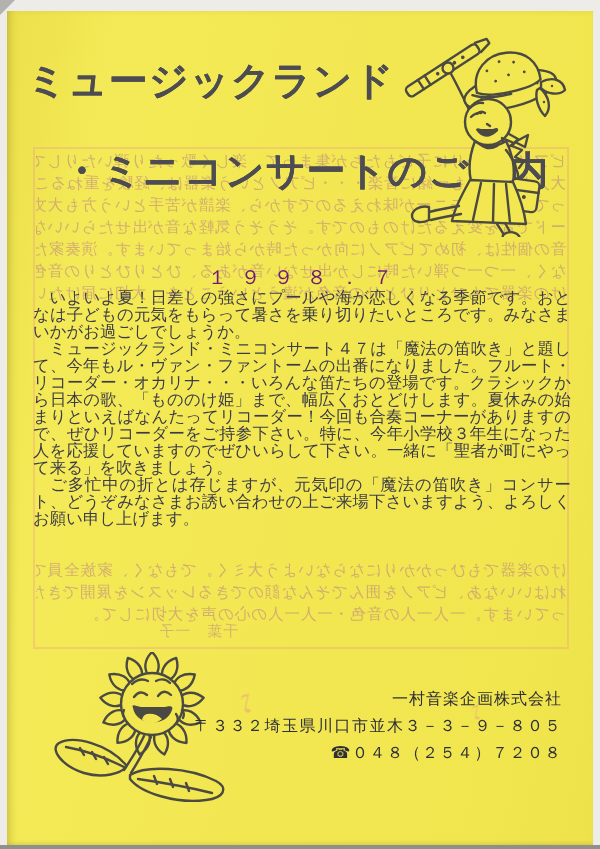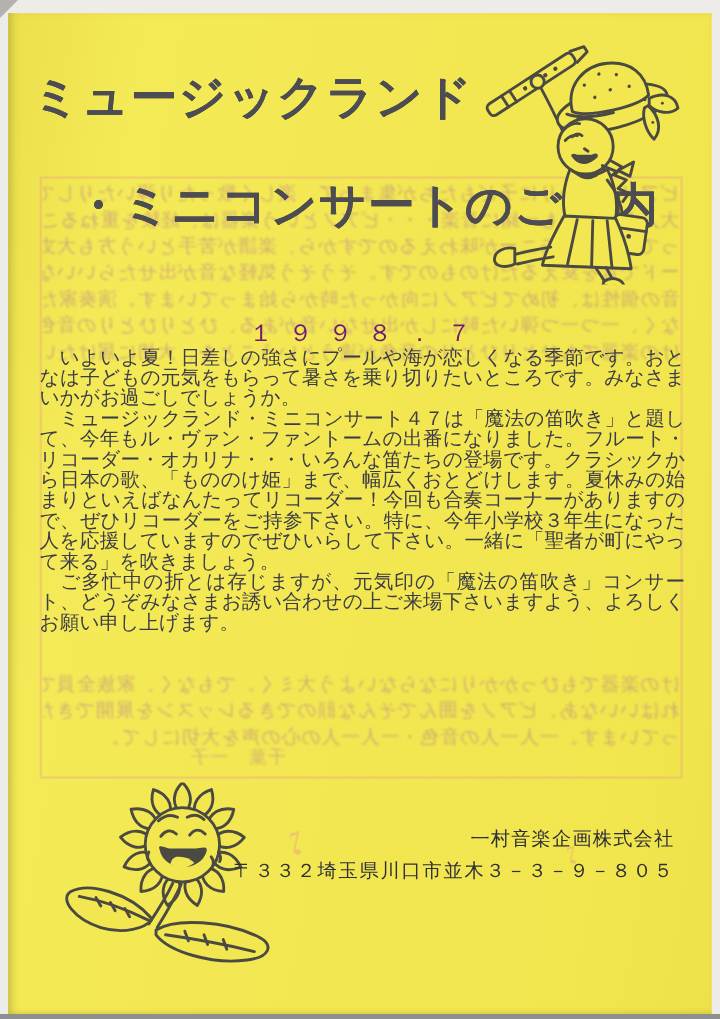--- a/index.html
+++ b/index.html
@@ -233,13 +233,14 @@
     <path class="ink" d="M92,127 C120,131 146,136 166,141"></path>
     <path class="ink" d="M108,124 l3,8"></path>
       <path class="ink" d="M124,127 l3,8"></path>
       <path class="ink" d="M140,131 l3,8"></path>
   </g>
 </svg>
 
 <div class="footer">
   <div class="f-line f-company">一村音楽企画株式会社</div>
   <div class="f-line">〒３３２埼玉県川口市並木３－３－９－８０５</div>
+  <div class="f-line">☎０４８（２５４）７２０８</div>
 </div>
 
 </body></html>

